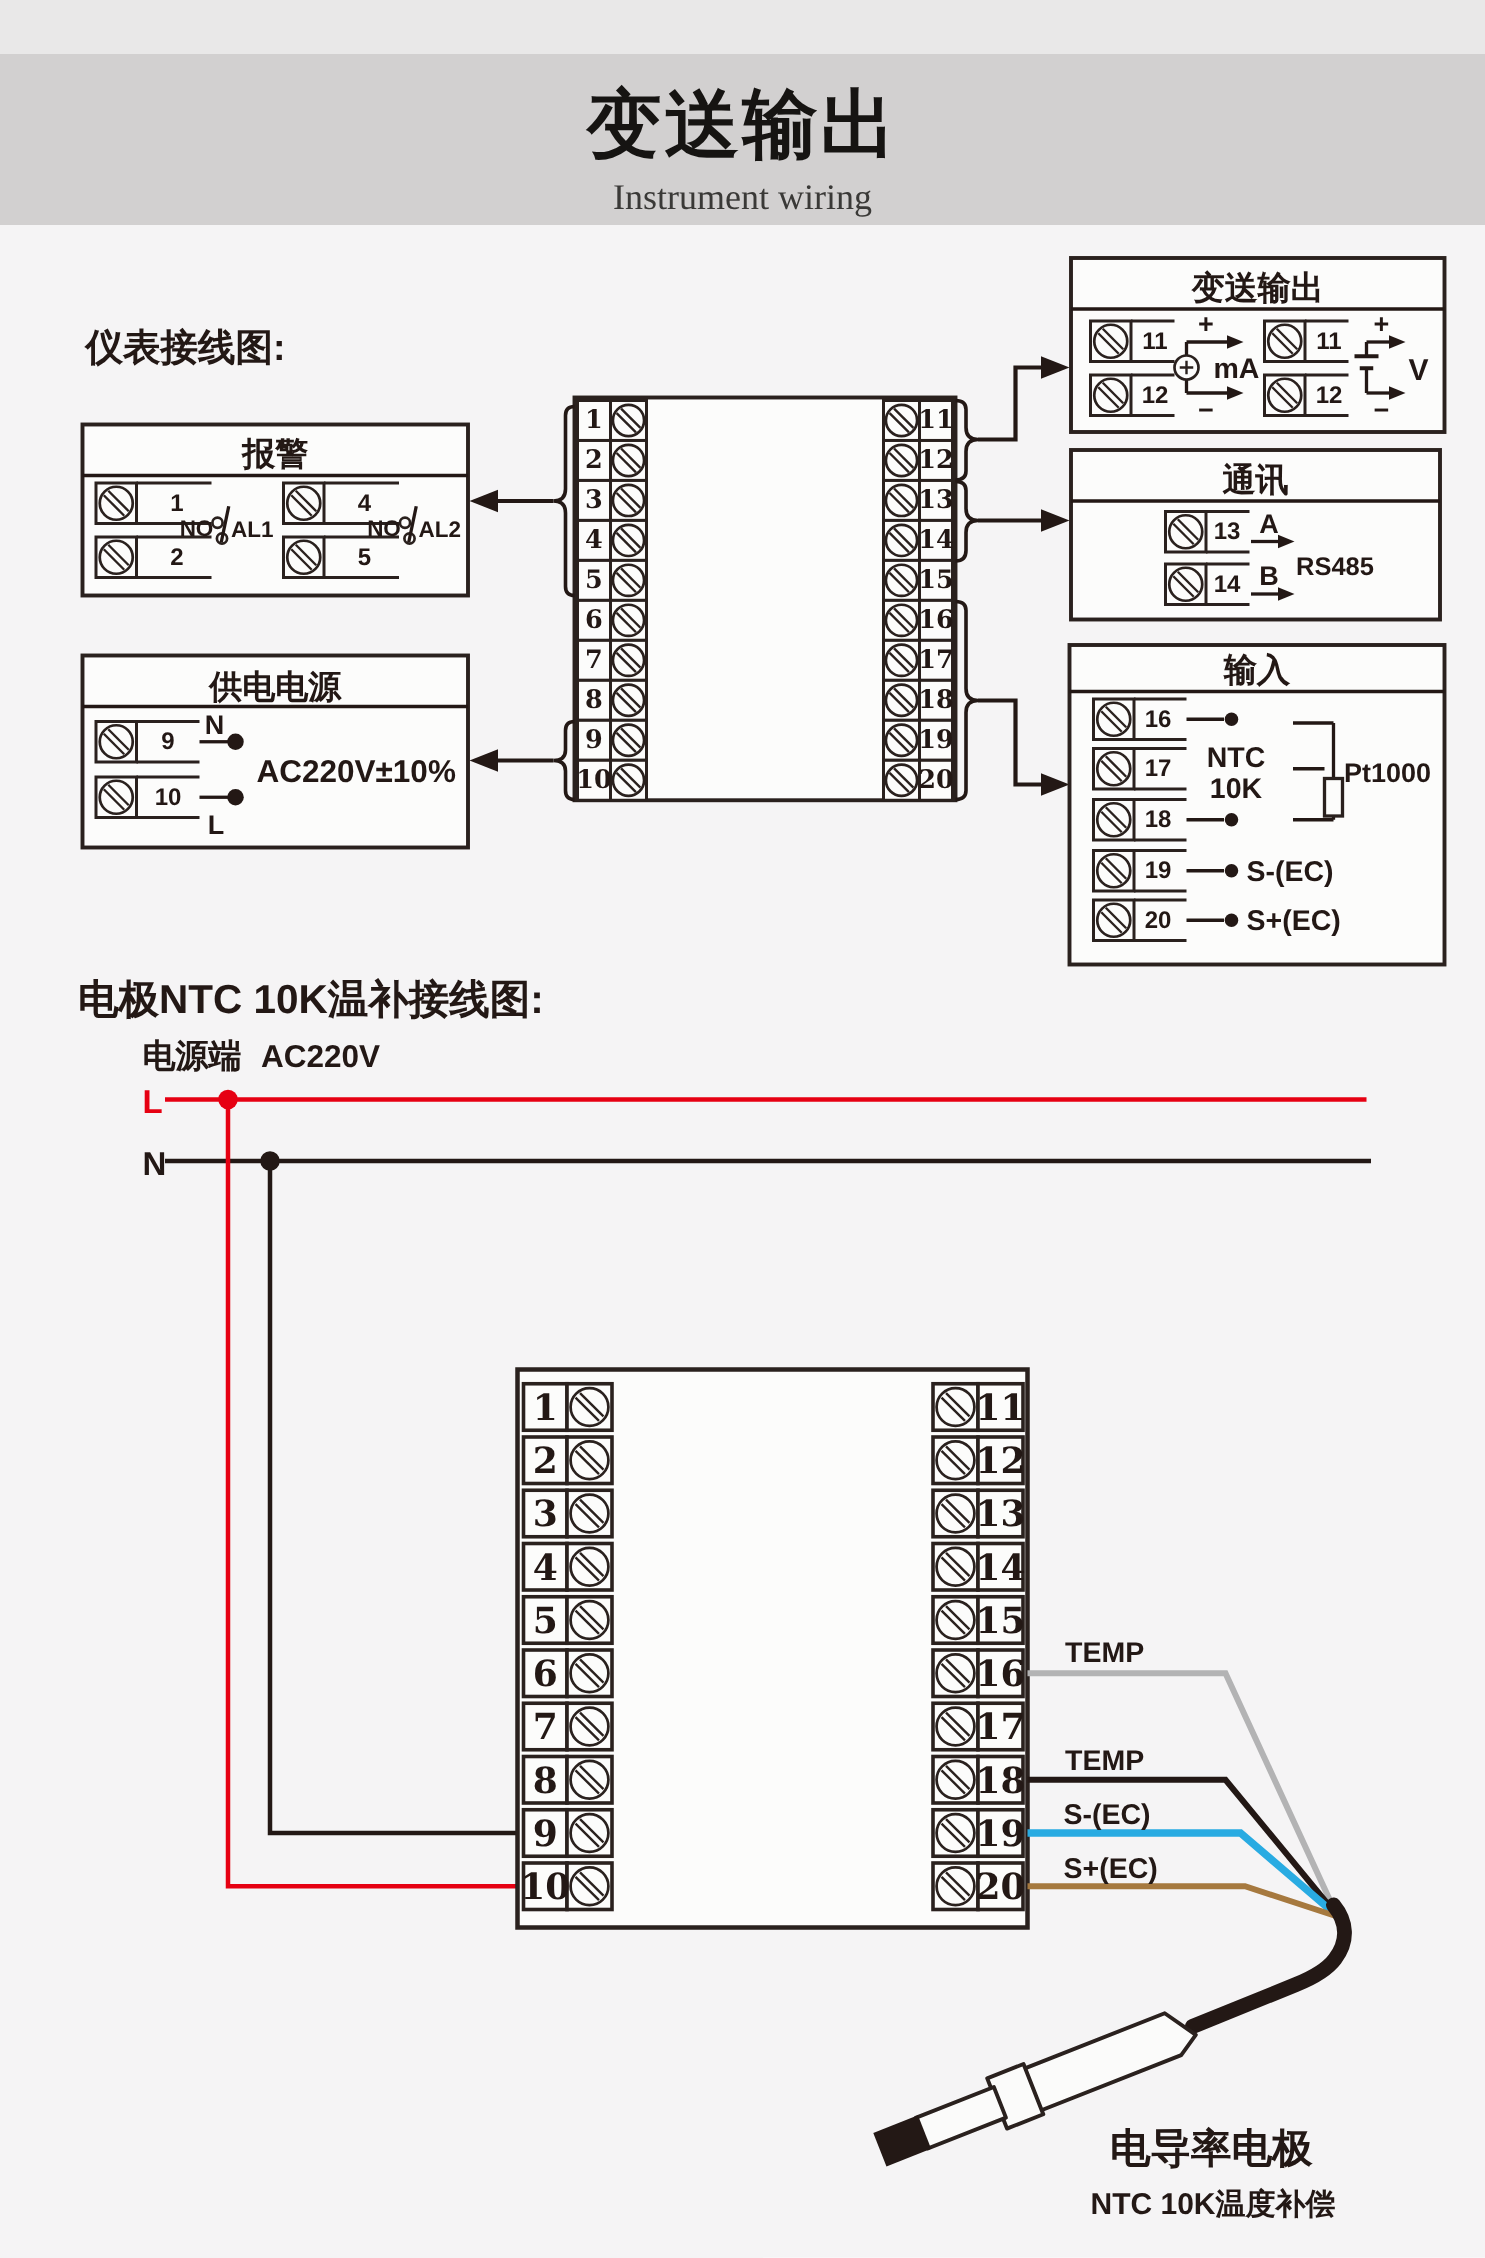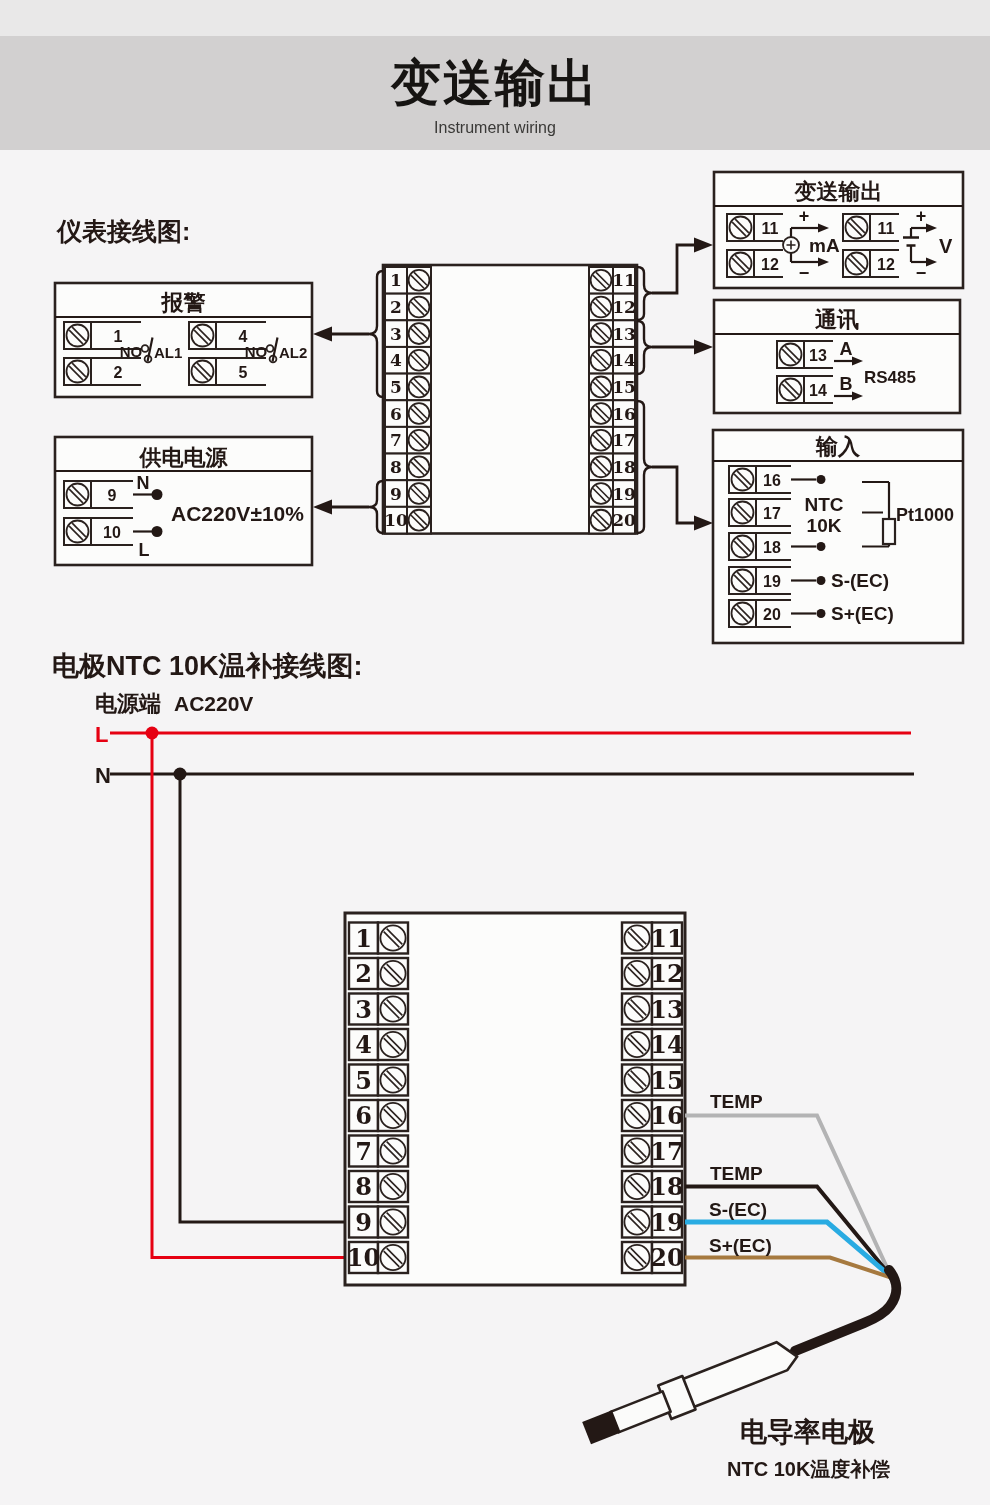--- a/index.html
+++ b/index.html
@@ -1,21 +1,21 @@
 <!DOCTYPE html>
 <html><head>
 <meta charset="utf-8">
 <style>
   html,body{margin:0;padding:0;}
   .page{position:relative;width:990px;height:1505px;background:#f5f4f5;overflow:hidden;
         font-family:"Liberation Sans",sans-serif;}
   .band-strip{position:absolute;left:0;top:0;width:990px;height:36px;background:#e9e8e8;}
   .band{position:absolute;left:0;top:36px;width:990px;height:114px;background:#d2d0d0;text-align:center;}
   .band .title{margin-top:14px;font-size:50px;font-weight:bold;color:#161412;letter-spacing:2px;}
-  .band .subtitle{margin-top:2px;font-size:16px;color:#3a3937;}
+  .band .subtitle{margin-top:2px;font-size:24px;color:#3a3937;font-family:Liberation Serif, serif;}
   svg.diagram{position:absolute;left:0;top:0;}
   
   .box{fill:#fcfcfb;stroke:#2a211e;stroke-width:2.6;}
   .cell{fill:#fcfcfb;stroke:#2a211e;stroke-width:2;}
   .cellL{fill:#fcfcfb;stroke:#2a211e;stroke-width:2.4;}
   .screw{fill:#fcfcfb;stroke:#2a211e;stroke-width:1.8;}
   .slot{stroke:#2a211e;stroke-width:1.6;}
   .rail{stroke:#2a211e;stroke-width:2;}
   .ln{stroke:#231815;stroke-width:2.8;fill:none;}
   .ln2{stroke:#231815;stroke-width:2.2;fill:none;}

